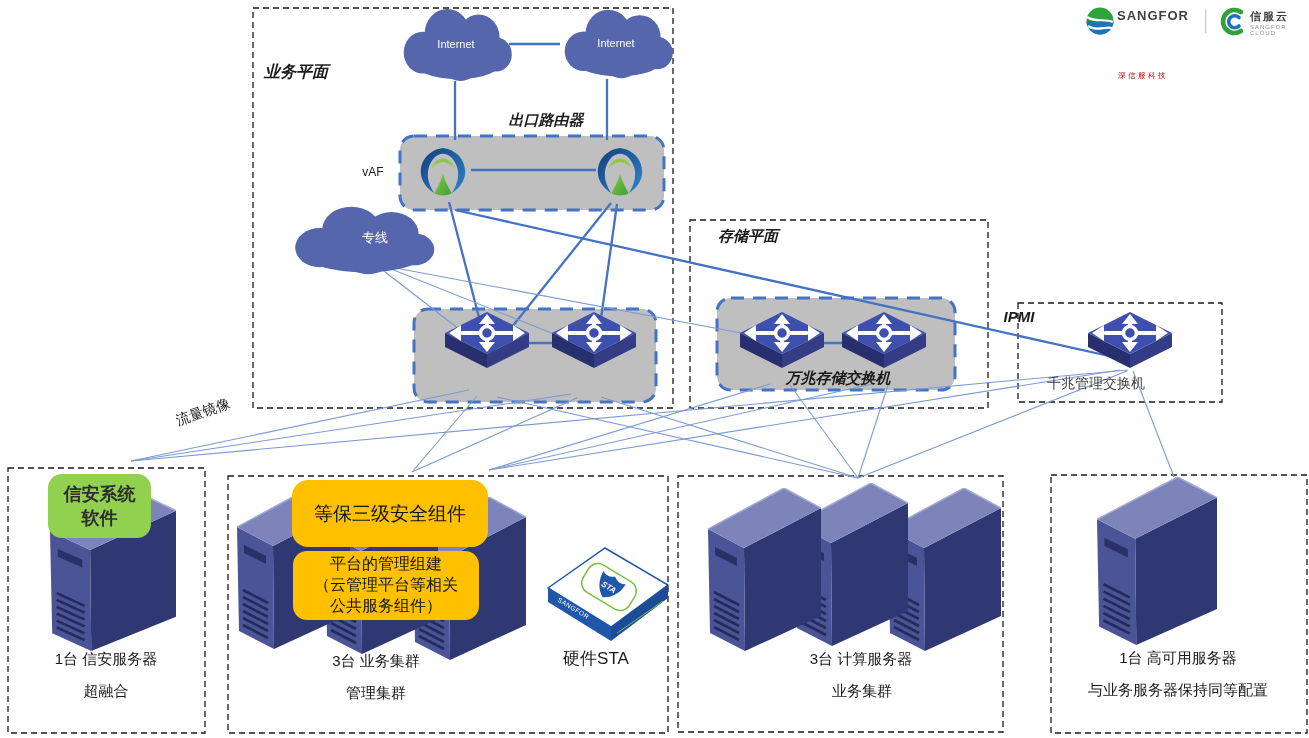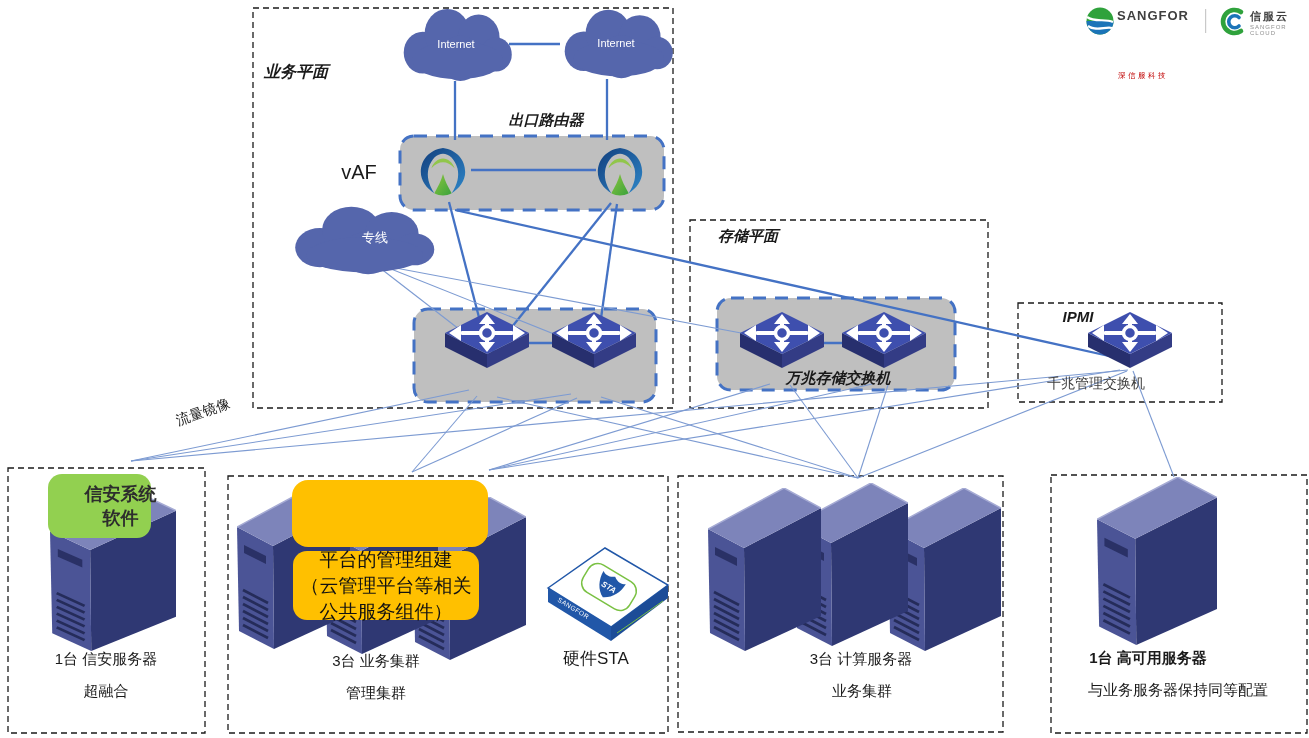--- a/index.html
+++ b/index.html
@@ -180,42 +180,43 @@
       <path d="M25,5 A11.5,11.5 0 1 0 25,24" fill="none" stroke="#2FA23C" stroke-width="4.6" stroke-linecap="round"></path>
       <path d="M23,10.5 A6,6 0 1 0 23,19" fill="none" stroke="#1B74B8" stroke-width="3.6" stroke-linecap="round"></path>
     </g>
   </g>
 </svg>
 
   <div class="lbl bold" style="left:296px;top:72px;font-size:16px;">业务平面</div>
   <div class="lbl white" style="left:456px;top:44px;font-size:11px;">Internet</div>
   <div class="lbl white" style="left:616px;top:43px;font-size:11px;">Internet</div>
   <div class="lbl bold" style="left:546px;top:120px;">出口路由器</div>
-  <div class="lbl" style="left:359px;top:172px;font-size:20px;text-align:center;">vAF</div>
+  <div class="lbl" style="left:373px;top:172px;font-size:12px;text-align:center;">vAF</div>
   <div class="lbl white" style="left:358px;top:238px;font-size:13px;margin-left:17px;">专线</div>
   <div class="lbl bold" style="left:748px;top:236px;">存储平面</div>
   <div class="lbl bold" style="left:838px;top:378px;">万兆存储交换机</div>
-  <div class="lbl bold" style="left:1063px;top:317px;padding-left:30px;">IPMI</div>
+  <div class="lbl bold" style="left:1004px;top:317px;padding-left:30px;">IPMI</div>
   <div class="lbl" style="left:1096px;top:383px;font-size:14px;color:#3D3D3D;">千兆管理交换机</div>
   <div class="lbl rot" style="left:203px;top:412px;font-size:14px;">流量镜像</div>
 
-  <div class="boxtext preline" style="left:48px;top:474px;width:103px;height:64px;font-size:18px;font-weight:600;color:#2D2D2D;margin-left:21px;">信安系统
+  <div class="boxtext preline" style="left:48px;top:474px;width:103px;height:64px;font-size:18px;font-weight:600;color:#2D2D2D;">信安系统
 软件</div>
-  <div class="boxtext preline" style="left:293px;top:551px;width:186px;height:69px;font-size:19px;">平台的管理组建
+  <div class="boxtext" style="left:292px;top:480px;width:196px;height:67px;font-size:19px;">等保三级安全组件</div>
+  <div class="boxtext preline" style="left:293px;top:551px;width:186px;height:69px;font-size:16px;">平台的管理组建
 （云管理平台等相关
 公共服务组件）</div>
 
   <div class="lbl" style="left:106px;top:659px;">1台 信安服务器</div>
   <div class="lbl" style="left:106px;top:691px;text-align:right;">超融合</div>
   <div class="lbl" style="left:376px;top:661px;">3台 业务集群</div>
   <div class="lbl" style="left:376px;top:693px;">管理集群</div>
   <div class="lbl" style="left:596px;top:659px;font-size:17px;">硬件STA</div>
   <div class="lbl" style="left:861px;top:659px;">3台 计算服务器</div>
   <div class="lbl" style="left:862px;top:691px;">业务集群</div>
-  <div class="lbl" style="left:1148px;top:658px;font-weight:bold;">1台 高可用服务器</div>
+  <div class="lbl" style="left:1178px;top:658px;">1台 高可用服务器</div>
   <div class="lbl" style="left:1178px;top:690px;">与业务服务器保持同等配置</div>
 
   <div style="position:absolute;left:1117px;top:8px;font-size:13px;font-weight:bold;color:#3F3F3F;letter-spacing:1px;">SANGFOR</div>
   <div style="position:absolute;left:1118px;top:23px;font-size:7.5px;color:#C00000;letter-spacing:2.5px;margin-top:48px;">深信服科技</div>
   <div style="position:absolute;left:1250px;top:9px;font-size:11px;font-weight:bold;color:#3F3F3F;letter-spacing:2px;text-align:right;">信服云</div>
   <div style="position:absolute;left:1250px;top:24px;font-size:6px;color:#8F8F8F;letter-spacing:1px;">SANGFOR  CLOUD</div>
 
 </div>
 
 </body></html>

